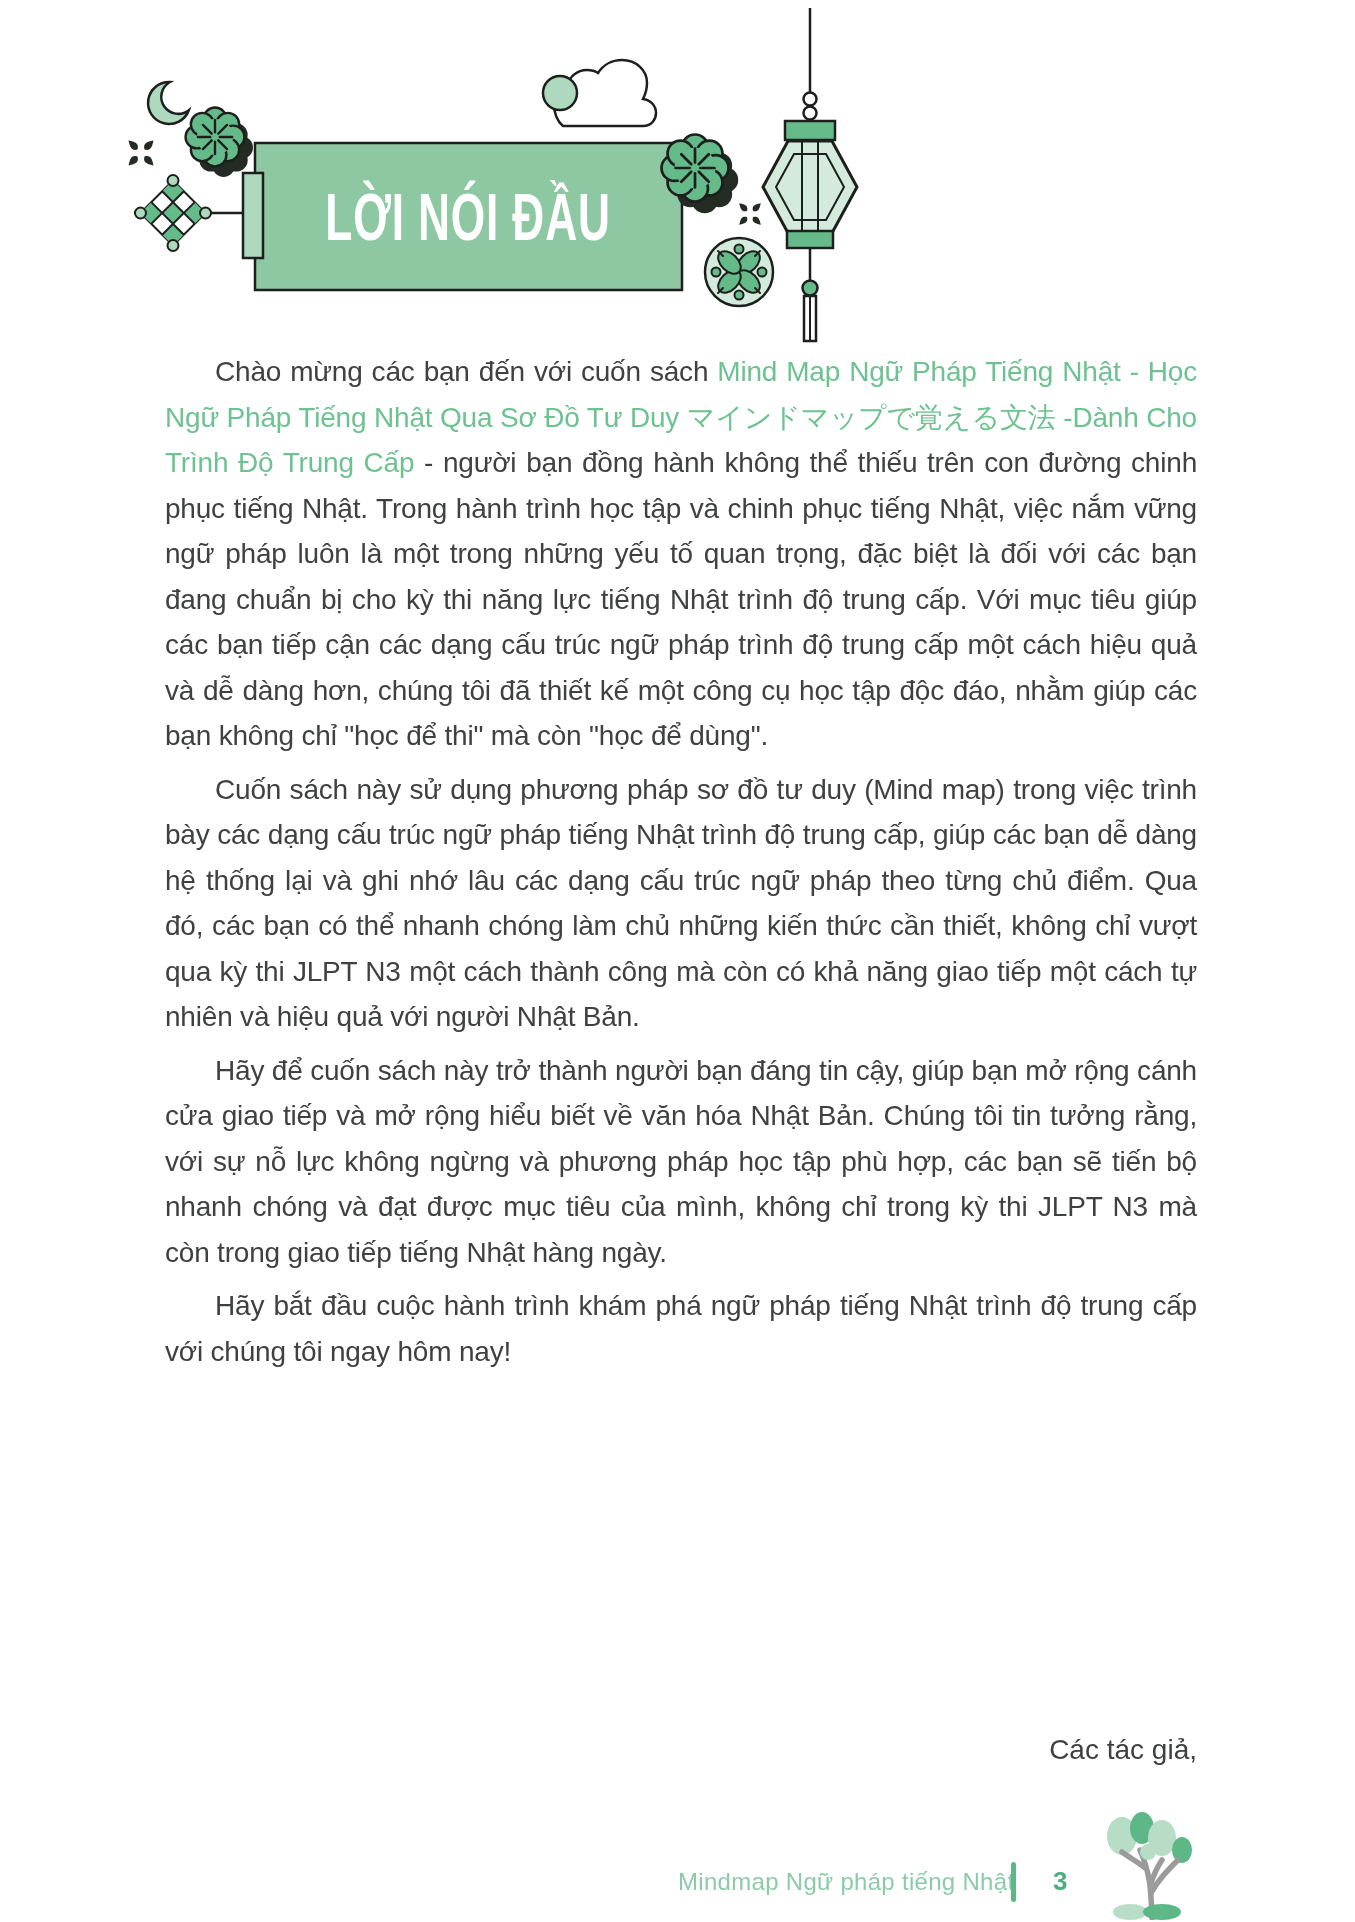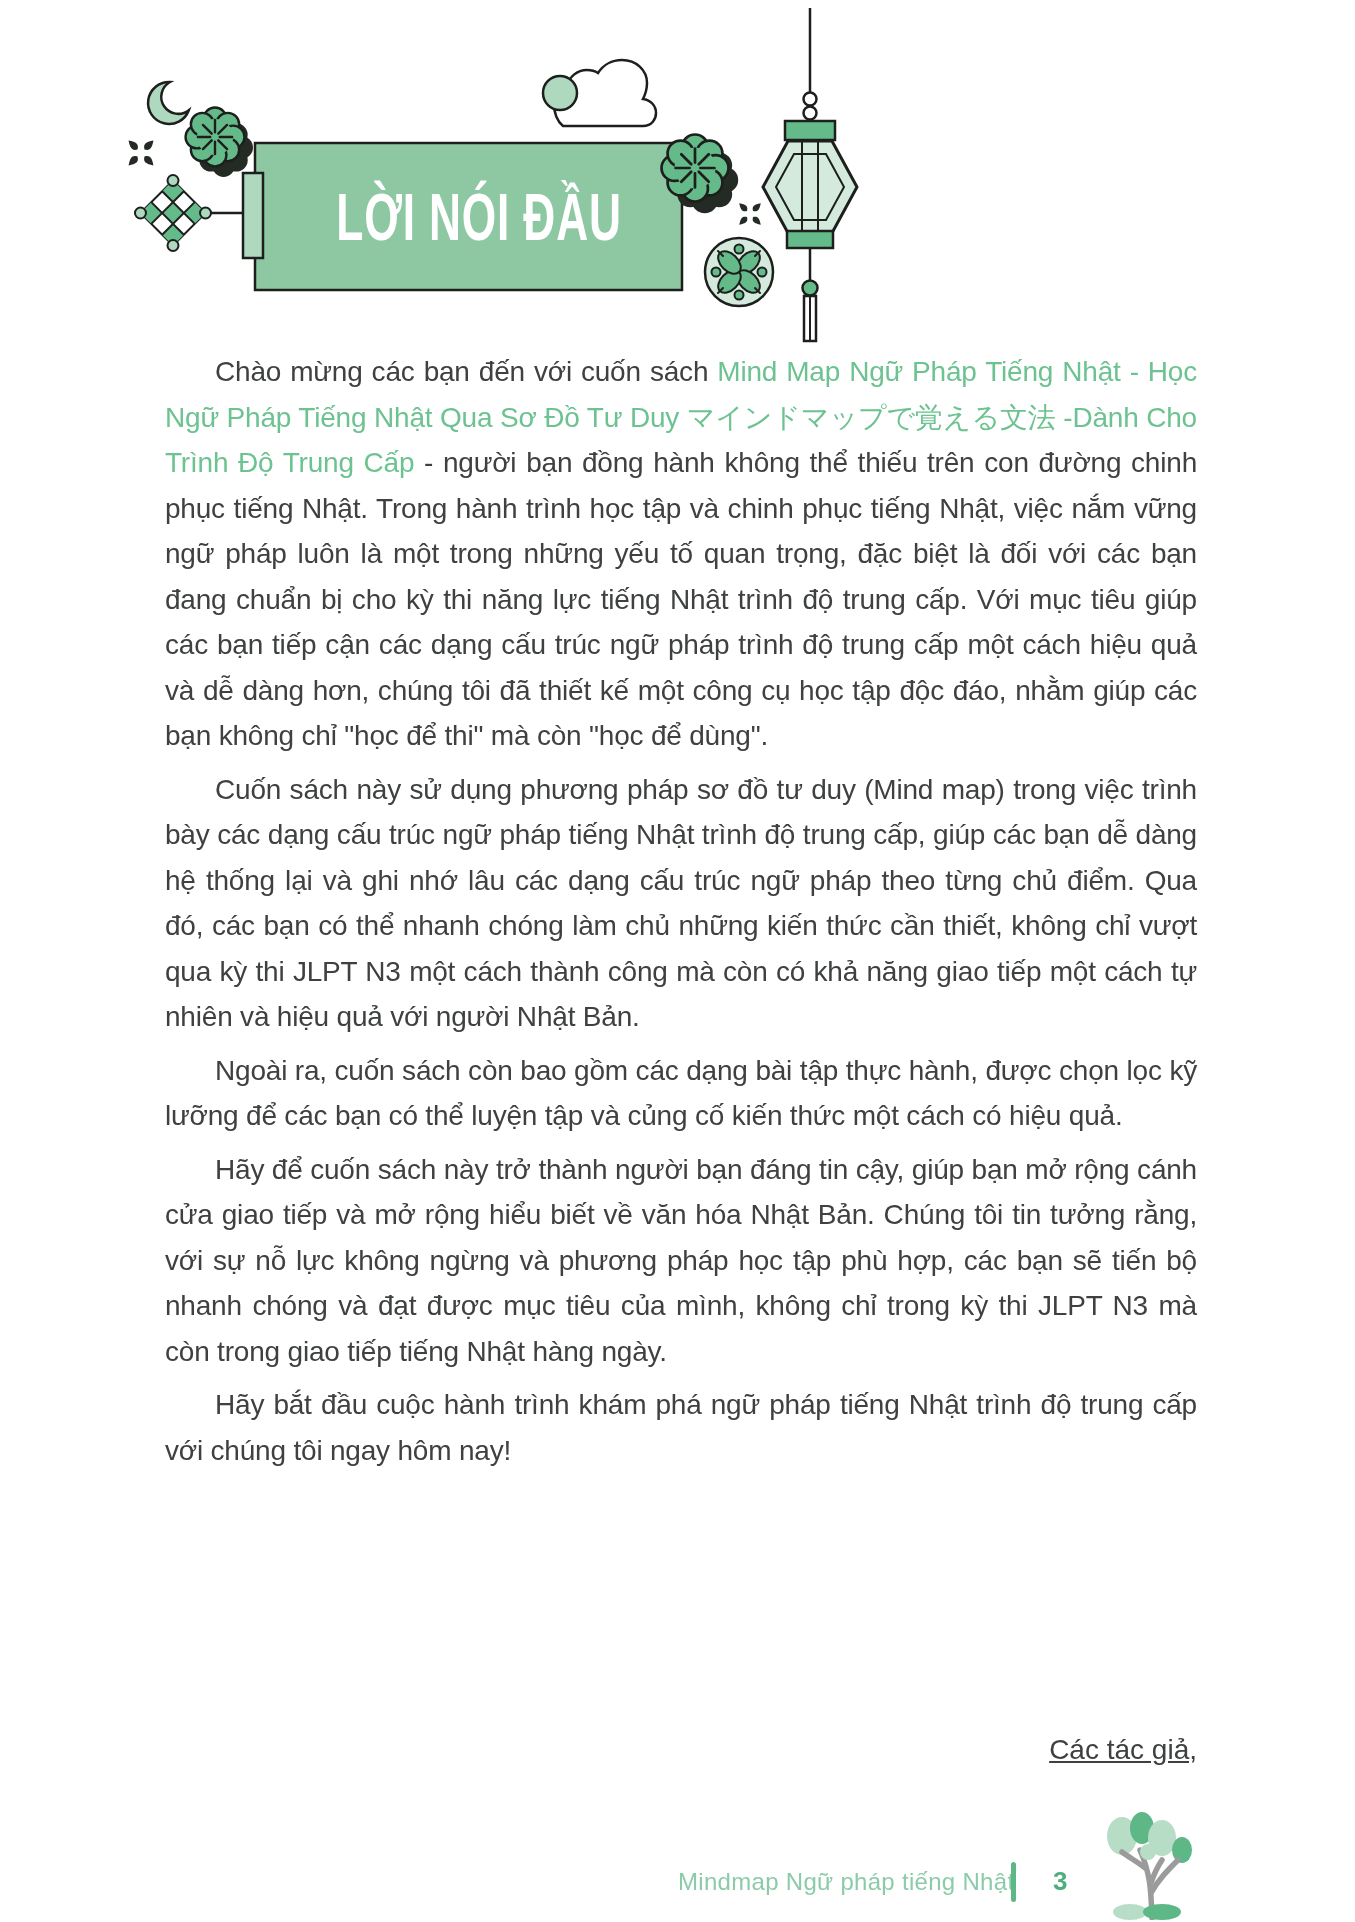--- a/index.html
+++ b/index.html
@@ -15,33 +15,33 @@
   .fill-lighter{fill:var(--lighter-green,#d3eadd);}
   .fill-shadow{fill:var(--shadow-dark,#242b25);}
   .fill-white{fill:#ffffff;}
   .no-fill{fill:none;}
   .stroke-dark{stroke:var(--outline-dark,#1d1f1d);}
   .sw2{stroke-width:2;}
   .sw25{stroke-width:2.5;}
   .sw3{stroke-width:3;}
   .rc{stroke-linecap:round;}
 
-  .banner-title{position:absolute;left:266px;top:143px;width:427px;height:147px;
+  .banner-title{position:absolute;left:255px;top:143px;width:427px;height:147px;
     display:flex;align-items:center;justify-content:center;pointer-events:none;}
   .banner-title span{display:inline-block;font-size:54px;font-weight:bold;color:#ffffff;
     letter-spacing:1px;transform:scale(0.82,1.22);white-space:nowrap;}
 
   .content{position:absolute;left:165px;top:341px;width:1032px;
     font-size:28px;line-height:45.5px;color:var(--body-text,#3f4040);
     text-align:justify;letter-spacing:-0.2px;}
   .content p{margin:8px 0 7px 0;text-indent:50px;}
   .hl{color:var(--highlight-green,#6cc290);}
 
   .signature{position:absolute;right:158px;top:1734px;font-size:28px;
-    color:var(--body-text,#3f4040);text-decoration:underline;}
+    color:var(--body-text,#3f4040);}
 
   .footer-title{position:absolute;left:678px;top:1868px;font-size:24px;
     color:var(--footer-text,#8bcba8);letter-spacing:0.3px;}
   .footer-divider{position:absolute;left:1011px;top:1862px;width:5px;height:40px;
     background:var(--tree-mid,#55b083);border-radius:2.5px;}
   .footer-page{position:absolute;left:1053px;top:1866px;font-size:26px;font-weight:bold;
     color:var(--page-number,#4fae7d);}
   .tree-art{position:absolute;left:1098px;top:1788px;width:102px;height:132px;}
 </style>
 </head>
@@ -210,21 +210,20 @@
     </g>
   </svg>
 
   <div class="banner-title">
     <span>LỜI NÓI ĐẦU</span>
   </div>
 
   <div class="content">
     <p><span>Chào mừng các bạn đến với cuốn sách </span><span class="hl">Mind Map Ngữ Pháp Tiếng Nhật - Học Ngữ Pháp Tiếng Nhật Qua Sơ Đồ Tư Duy マインドマップで覚える文法 -Dành Cho Trình Độ Trung Cấp</span><span> - người bạn đồng hành không thể thiếu trên con đường chinh phục tiếng Nhật. Trong hành trình học tập và chinh phục tiếng Nhật, việc nắm vững ngữ pháp luôn là một trong những yếu tố quan trọng, đặc biệt là đối với các bạn đang chuẩn bị cho kỳ thi năng lực tiếng Nhật trình độ trung cấp. Với mục tiêu giúp các bạn tiếp cận các dạng cấu trúc ngữ pháp trình độ trung cấp một cách hiệu quả và dễ dàng hơn, chúng tôi đã thiết kế một công cụ học tập độc đáo, nhằm giúp các bạn không chỉ "học để thi" mà còn "học để dùng".</span></p>
     <p>Cuốn sách này sử dụng phương pháp sơ đồ tư duy (Mind map) trong việc trình bày các dạng cấu trúc ngữ pháp tiếng Nhật trình độ trung cấp, giúp các bạn dễ dàng hệ thống lại và ghi nhớ lâu các dạng cấu trúc ngữ pháp theo từng chủ điểm. Qua đó, các bạn có thể nhanh chóng làm chủ những kiến thức cần thiết, không chỉ vượt qua kỳ thi JLPT N3 một cách thành công mà còn có khả năng giao tiếp một cách tự nhiên và hiệu quả với người Nhật Bản.</p>
-    <p>Ngoài ra, cuốn sách còn bao gồm các dạng bài tập thực hành, được chọn lọc kỹ lưỡng để các bạn có thể luyện tập và củng cố kiến thức một cách có hiệu quả.</p>
     <p>Hãy để cuốn sách này trở thành người bạn đáng tin cậy, giúp bạn mở rộng cánh cửa giao tiếp và mở rộng hiểu biết về văn hóa Nhật Bản. Chúng tôi tin tưởng rằng, với sự nỗ lực không ngừng và phương pháp học tập phù hợp, các bạn sẽ tiến bộ nhanh chóng và đạt được mục tiêu của mình, không chỉ trong kỳ thi JLPT N3 mà còn trong giao tiếp tiếng Nhật hàng ngày.</p>
     <p>Hãy bắt đầu cuộc hành trình khám phá ngữ pháp tiếng Nhật trình độ trung cấp với chúng tôi ngay hôm nay!</p>
   </div>
 
   <div class="signature">Các tác giả,</div>
 
   <span class="footer-title">Mindmap Ngữ pháp tiếng Nhật</span>
   <span class="footer-divider"></span>
   <span class="footer-page">3</span>
 

